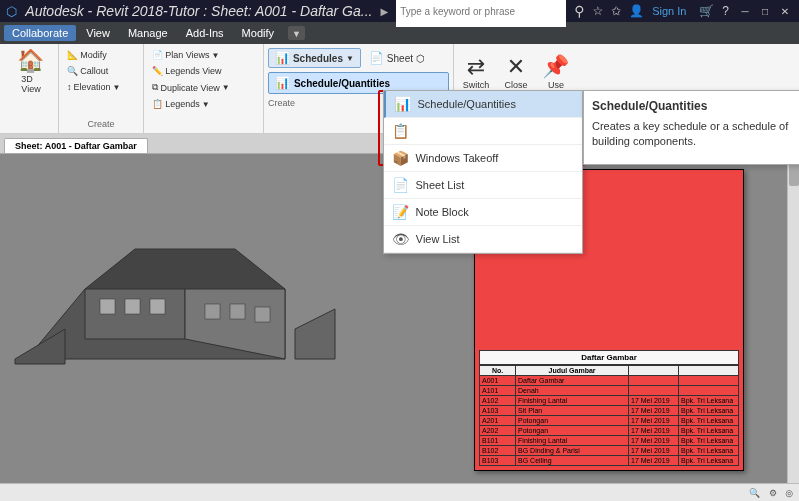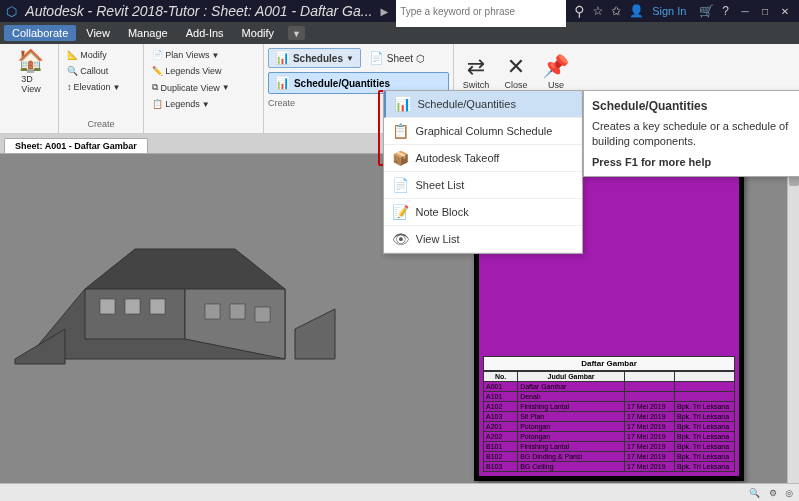--- a/index.html
+++ b/index.html
@@ -390,45 +390,43 @@
   <div class="schedules-highlight"></div>
 
   <div class="dropdown-container">
     <div class="dropdown-menu">
       <div class="dropdown-item highlighted">
         <span class="dropdown-item-icon">📊</span>
         <span>Schedule/Quantities</span>
       </div>
       <div class="dropdown-item">
         <span class="dropdown-item-icon">📋</span>
-        <span>Graphical Column Schedule</span>
       </div>
       <div class="dropdown-item">
         <span class="dropdown-item-icon">📦</span>
-        <span>Autodesk Takeoff</span>
+        <span>Windows Takeoff</span>
       </div>
       <div class="dropdown-item">
         <span class="dropdown-item-icon">📄</span>
         <span>Sheet List</span>
       </div>
       <div class="dropdown-item">
         <span class="dropdown-item-icon">📝</span>
         <span>Note Block</span>
       </div>
       <div class="dropdown-item">
         <span class="dropdown-item-icon">👁</span>
         <span>View List</span>
       </div>
     </div>
   </div>
 
   <div class="tooltip-panel">
     <div class="tooltip-title">Schedule/Quantities</div>
     <div class="tooltip-desc">Creates a key schedule or a schedule of building components.</div>
-    <div class="tooltip-help">Press F1 for more help</div>
   </div>
 </div>
 
 <div class="view-tabs">
   <div class="view-tab active">Sheet: A001 - Daftar Gambar</div>
 </div>
 
 <div class="main-layout">
 
   <div style="flex:1; background:#888; position:relative; overflow:hidden;">
@@ -447,21 +445,21 @@
       <rect x="120" y="130" width="15" height="15" fill="#aaa" stroke="#333" stroke-width="0.5"></rect>
       <rect x="145" y="130" width="15" height="15" fill="#aaa" stroke="#333" stroke-width="0.5"></rect>
       <rect x="200" y="135" width="15" height="15" fill="#999" stroke="#333" stroke-width="0.5"></rect>
       <rect x="225" y="135" width="15" height="15" fill="#999" stroke="#333" stroke-width="0.5"></rect>
       <rect x="250" y="138" width="15" height="15" fill="#999" stroke="#333" stroke-width="0.5"></rect>
 
       <polygon points="10,190 60,160 60,195 10,195" fill="#555" stroke="#333" stroke-width="1"></polygon>
       <polygon points="290,160 330,140 330,190 290,190" fill="#666" stroke="#333" stroke-width="1"></polygon>
     </svg>
 
-    <div style="position:absolute; right:55px; top:15px; width:270px; bottom:2px; background:#a21caf; border:5px solid #000000; box-shadow:2px 2px 5px rgba(0,0,0,0.4);">
+    <div style="position:absolute; right:55px; top:15px; width:270px; bottom:12px; background:#ef4444; border:1px solid #000000; box-shadow:2px 2px 5px rgba(0,0,0,0.4);">
 
       <div style="position:absolute; bottom:0; right:0; left:0; padding:4px;">
         <div style="text-align:center; font-weight:bold; font-size:8px; border:1px solid #333; padding:2px; background:#f8f8f8; margin-bottom:0;">Daftar Gambar</div>
         <table style="width:100%; border-collapse:collapse; font-size:7px;">
           <tbody>
               <tr>
             <th style="border:1px solid #333; padding:1px 2px; background:#f0f0f0;">No.</th>
             <th style="border:1px solid #333; padding:1px 2px; background:#f0f0f0;">Judul Gambar</th>
             <th style="border:1px solid #333; padding:1px 2px; background:#f0f0f0; width:50px;"></th>
             <th style="border:1px solid #333; padding:1px 2px; background:#f0f0f0; width:60px;"></th>

